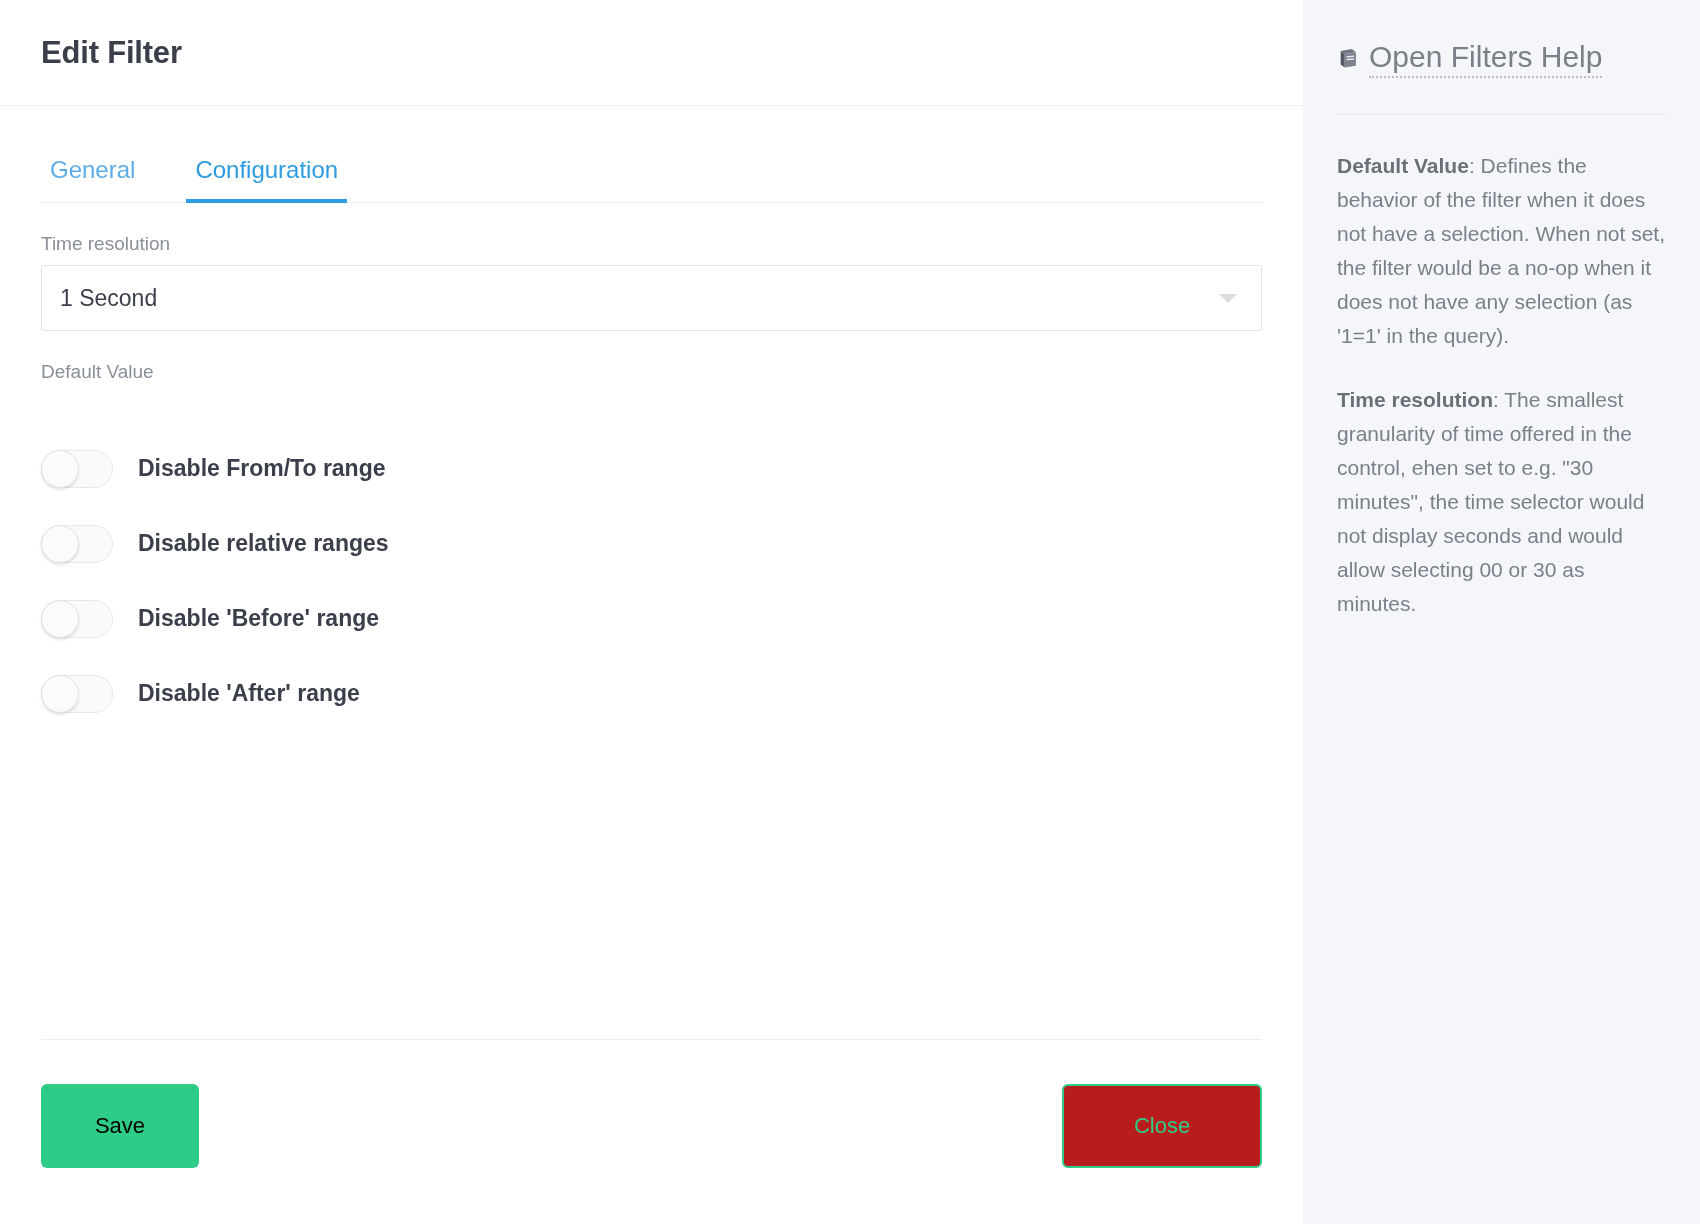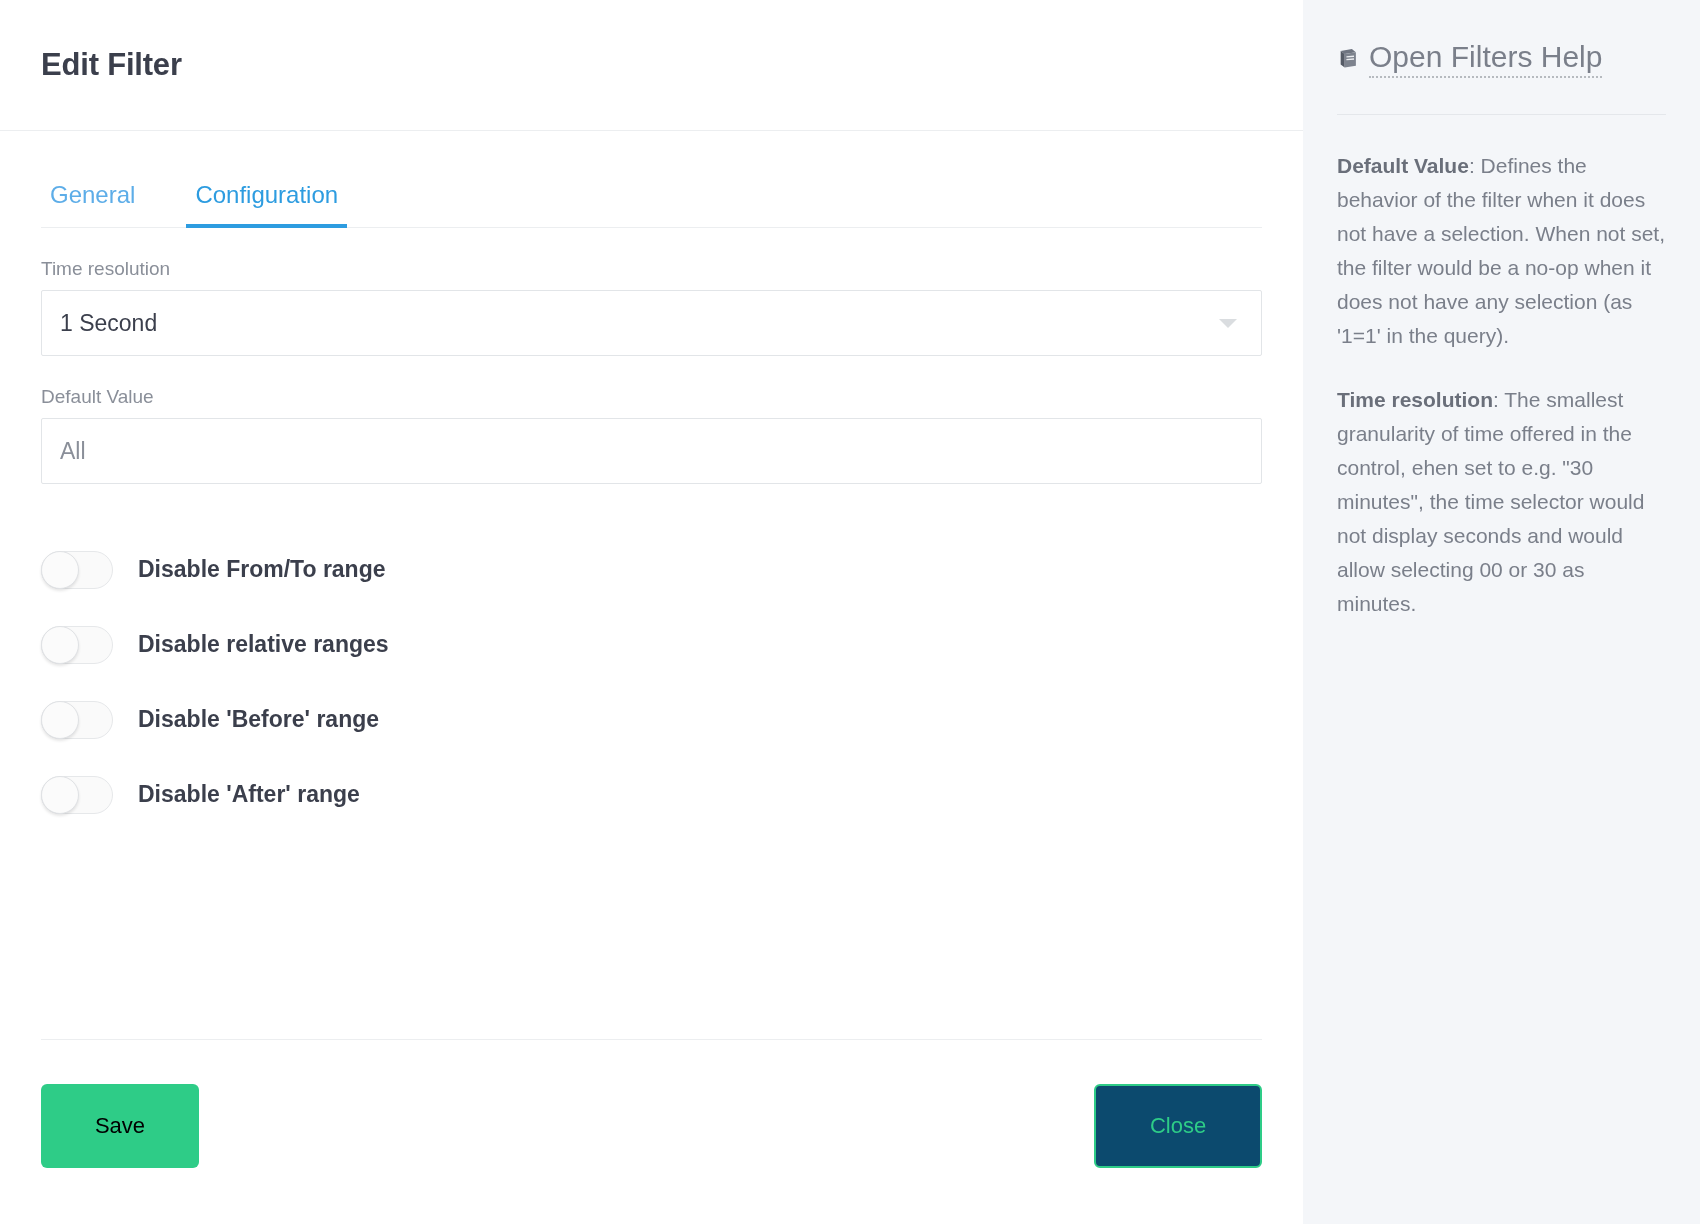--- a/index.html
+++ b/index.html
@@ -27,21 +27,21 @@
     width: 1303px;
     height: 1224px;
     background: #ffffff;
     position: relative;
     box-sizing: border-box;
     display: flex;
     flex-direction: column;
   }
 
   .dialog-header {
-    height: 131px;
+    height: 106px;
     border-bottom: 1px solid #eceef0;
     box-sizing: border-box;
     display: flex;
     align-items: center;
     padding-left: 41px;
   }
   .dialog-title {
     font-size: 31px;
     font-weight: bold;
     color: #3b3f4c;
@@ -191,23 +191,23 @@
     font-family: "Liberation Sans", sans-serif;
   }
   .btn-primary {
     width: 158px;
     height: 84px;
     background: #2ecc87;
     color: #000000;
     border: none;
   }
   .btn-outline {
-    width: 168px;
+    width: 200px;
     height: 84px;
-    background: #0c4a6e;
+    background: #b91c1c;
     color: #2ecc87;
     border: 2px solid #2ecc87;
   }
 
   
   .sidebar {
     width: 397px;
     height: 1224px;
     background: #f4f6f9;
     box-sizing: border-box;
@@ -270,23 +270,20 @@
       <div class="field">
         <div class="field-label">Time resolution</div>
         <div class="control">
           <span class="control-value">1 Second</span>
           <span class="caret"></span>
         </div>
       </div>
 
       <div class="field">
         <div class="field-label">Default Value</div>
-        <div class="control">
-          <span class="control-value placeholder">All</span>
-        </div>
       </div>
 
       <div class="toggles">
 
         <div class="toggle-row">
           <div class="switch">
             <div class="knob"></div>
           </div>
           <div class="toggle-label">Disable From/To range</div>
         </div>

